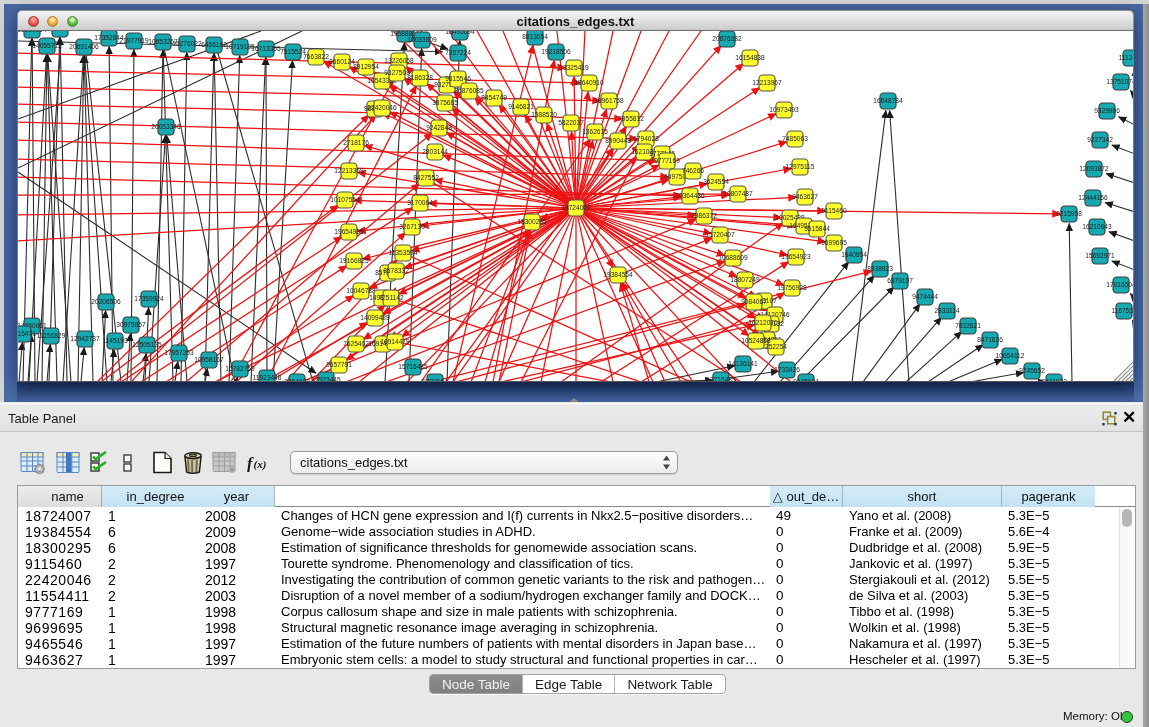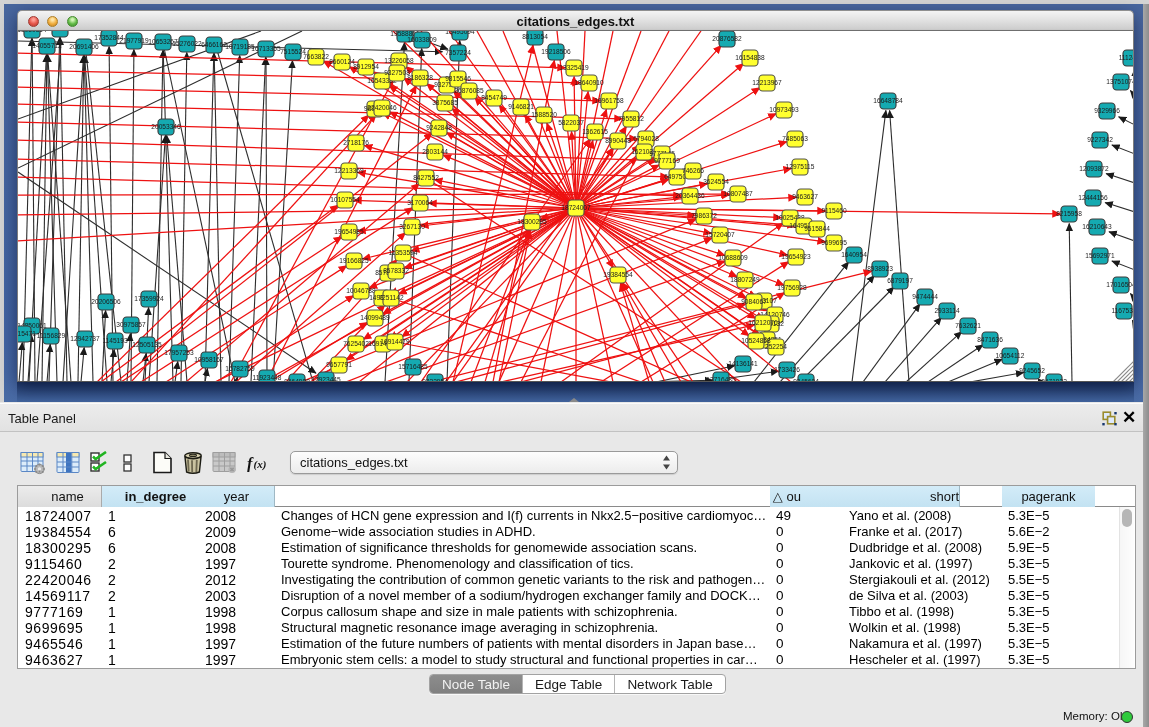--- a/index.html
+++ b/index.html
@@ -51,25 +51,25 @@
   border-radius:5px; background:linear-gradient(#fdfdfd,#ececec); box-shadow:0 1px 1px rgba(0,0,0,.12);
   font-size:13px; color:#111; line-height:21px; padding-left:9px; }
 #combo .ud { position:absolute; right:6px; top:3px; }
 
 #tbl { position:absolute; left:17px; top:83px; width:1119px; height:184px; background:#ffffff;
   border:1px solid #9b9b9b; }
 #thead { position:absolute; left:0; top:0; width:1117px; height:21px; border-bottom:1px solid #8a8a8a; }
 .th { position:absolute; top:0; height:21px; font-size:13px; color:#111; text-align:center;
   line-height:21px; background:linear-gradient(#d3ecf8,#c3e2f2); border-right:1px solid #9fb8c4; }
 #th0 { left:0px; width:84px; background:linear-gradient(#ececec,#dcdcdc); border-right:1px solid #aaa; text-indent:16px; }
-#th1 { left:84px; width:108px;font-weight:bold; }
+#th1 { left:84px; width:108px; }
 #th2 { left:181px; width:76px; }
 #th3 { left:257px; width:495px; }
 #th4 { left:752px; width:73px; }
-#th5 { left:783px; width:159px;text-align:right; }
+#th5 { left:825px; width:159px; }
 #th6 { left:984px; width:93px; border-right:none; }
 #tbody { position:absolute; left:0; top:21px; width:1117px; height:161px; overflow:hidden; }
 .tr { position:absolute; left:0; width:1117px; height:16px; }
 .c { position:absolute; top:0; font-size:13px; color:#000; line-height:16px; white-space:nowrap; overflow:hidden; }
 .c0 { left:7px;  width:78px; font-size:14px; letter-spacing:0.55px; }
 .c1 { left:90px; width:90px; font-size:14px; }
 .c2 { left:187px; width:68px; font-size:14px; }
 .c3 { left:263px; width:488px; }
 .c4 { left:758px; width:66px; font-size:13.5px; }
 .c5 { left:831px; width:155px; }
@@ -719,33 +719,33 @@
         <span class="th" id="th2">year</span>
         <span class="th" id="th4">△ out_de…</span>
         <span class="th" id="th5">short</span>
         <span class="th" id="th6">pagerank</span>
       </div>
       <div id="tbody">
 <div class="tr" style="top:1px">
             <span class="c c0">18724007</span>
             <span class="c c1">1</span>
             <span class="c c2">2008</span>
-            <span class="c c3">Changes of HCN gene expression and I(f) currents in Nkx2.5−positive cardiomyoc…</span>
+            <span class="c c3">Changes of HCN gene expression and I(f) currents in Nkx2.5−positive disorders…</span>
             <span class="c c4">49</span>
             <span class="c c5">Yano et al. (2008)</span>
             <span class="c c6">5.3E−5</span>
           </div>
 <div class="tr" style="top:17px">
             <span class="c c0">19384554</span>
             <span class="c c1">6</span>
             <span class="c c2">2009</span>
             <span class="c c3">Genome−wide association studies in ADHD.</span>
             <span class="c c4">0</span>
-            <span class="c c5">Franke et al. (2017)</span>
-            <span class="c c6">5.6E−2</span>
+            <span class="c c5">Franke et al. (2009)</span>
+            <span class="c c6">5.6E−4</span>
           </div>
 <div class="tr" style="top:33px">
             <span class="c c0">18300295</span>
             <span class="c c1">6</span>
             <span class="c c2">2008</span>
             <span class="c c3">Estimation of significance thresholds for genomewide association scans.</span>
             <span class="c c4">0</span>
             <span class="c c5">Dudbridge et al. (2008)</span>
             <span class="c c6">5.9E−5</span>
           </div>
@@ -761,21 +761,21 @@
 <div class="tr" style="top:65px">
             <span class="c c0">22420046</span>
             <span class="c c1">2</span>
             <span class="c c2">2012</span>
             <span class="c c3">Investigating the contribution of common genetic variants to the risk and pathogen…</span>
             <span class="c c4">0</span>
             <span class="c c5">Stergiakouli et al. (2012)</span>
             <span class="c c6">5.5E−5</span>
           </div>
 <div class="tr" style="top:81px">
-            <span class="c c0">14569117</span>
+            <span class="c c0">11554411</span>
             <span class="c c1">2</span>
             <span class="c c2">2003</span>
             <span class="c c3">Disruption of a novel member of a sodium/hydrogen exchanger family and DOCK…</span>
             <span class="c c4">0</span>
             <span class="c c5">de Silva et al. (2003)</span>
             <span class="c c6">5.3E−5</span>
           </div>
 <div class="tr" style="top:97px">
             <span class="c c0">9777169</span>
             <span class="c c1">1</span>

